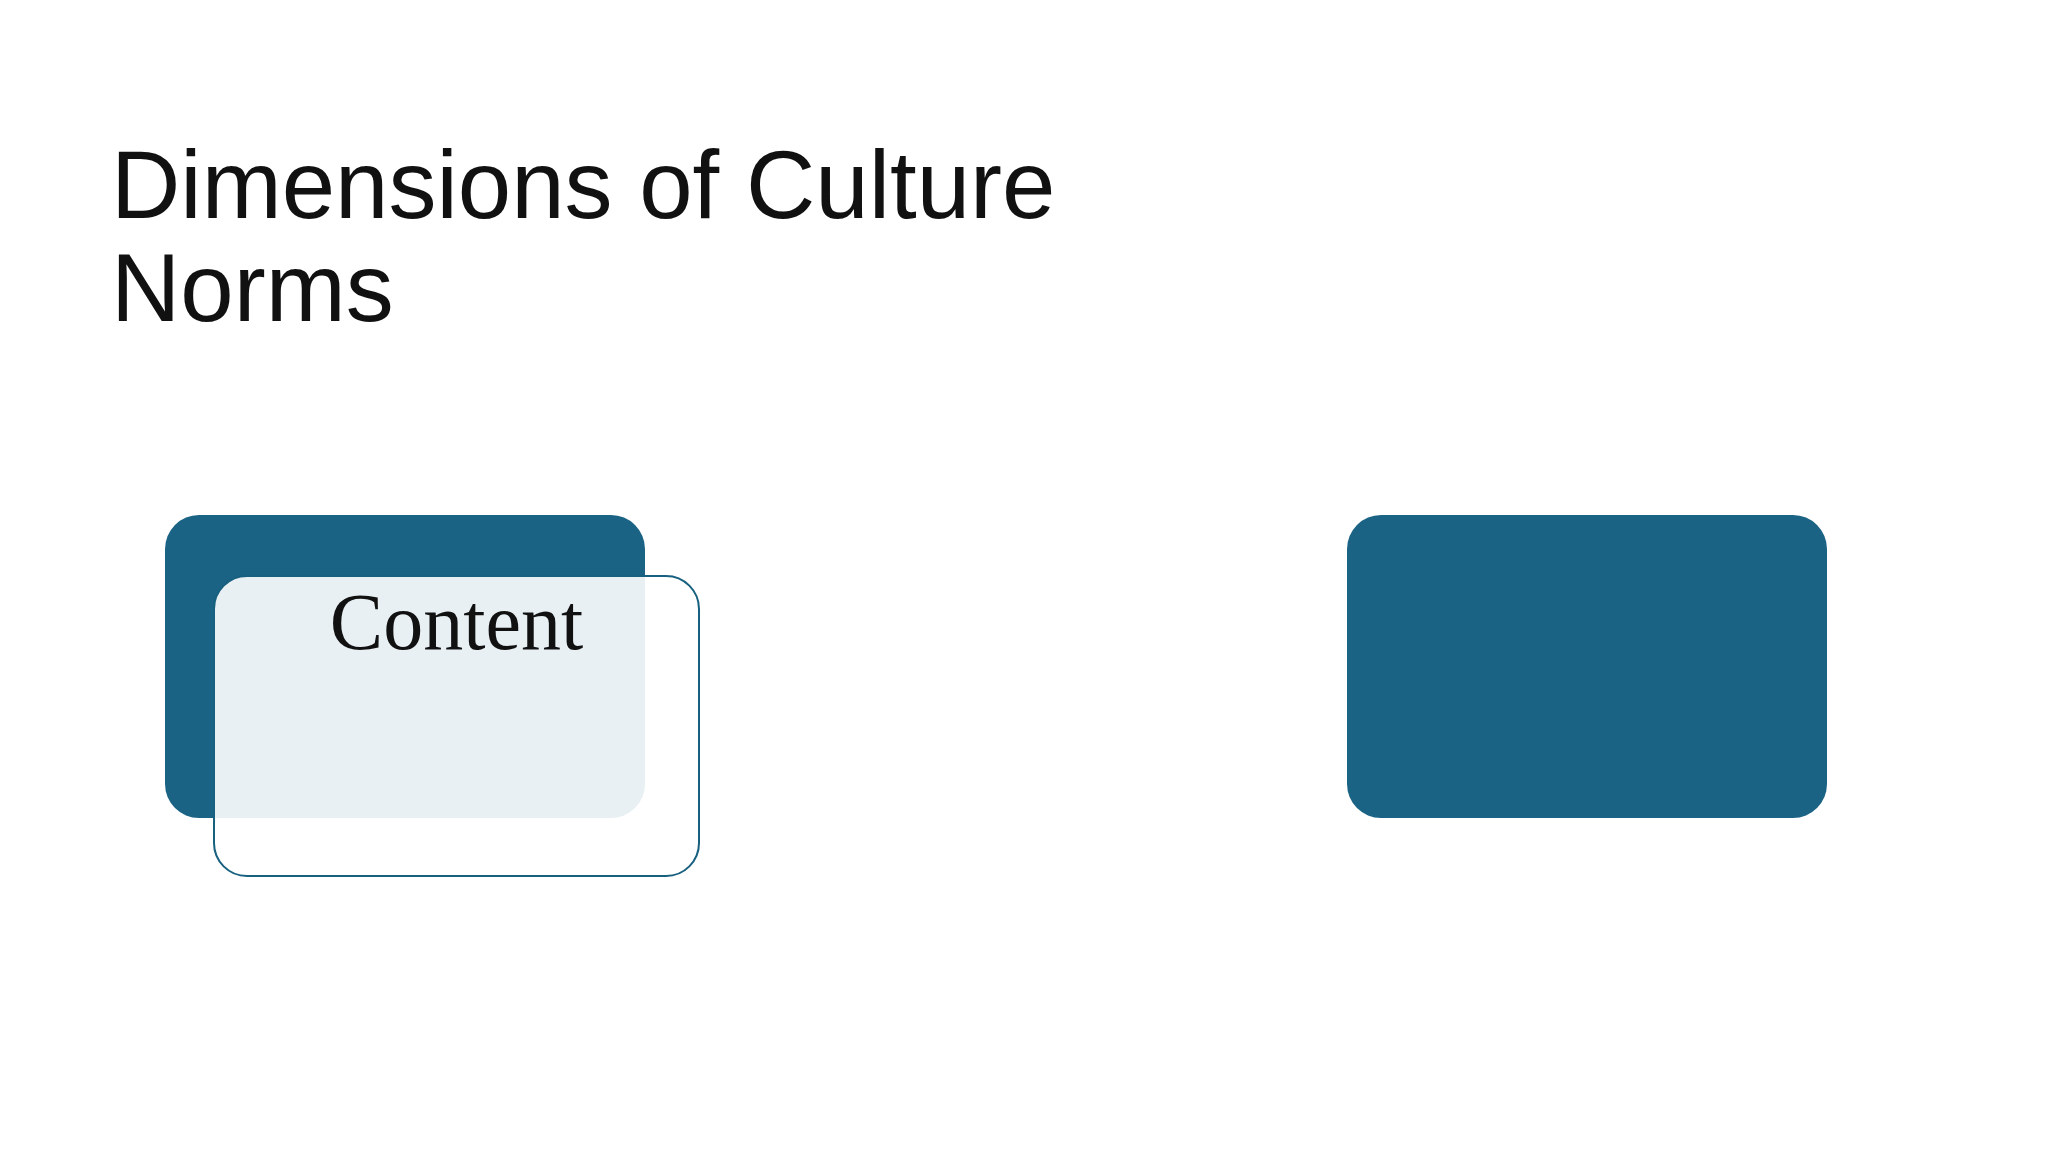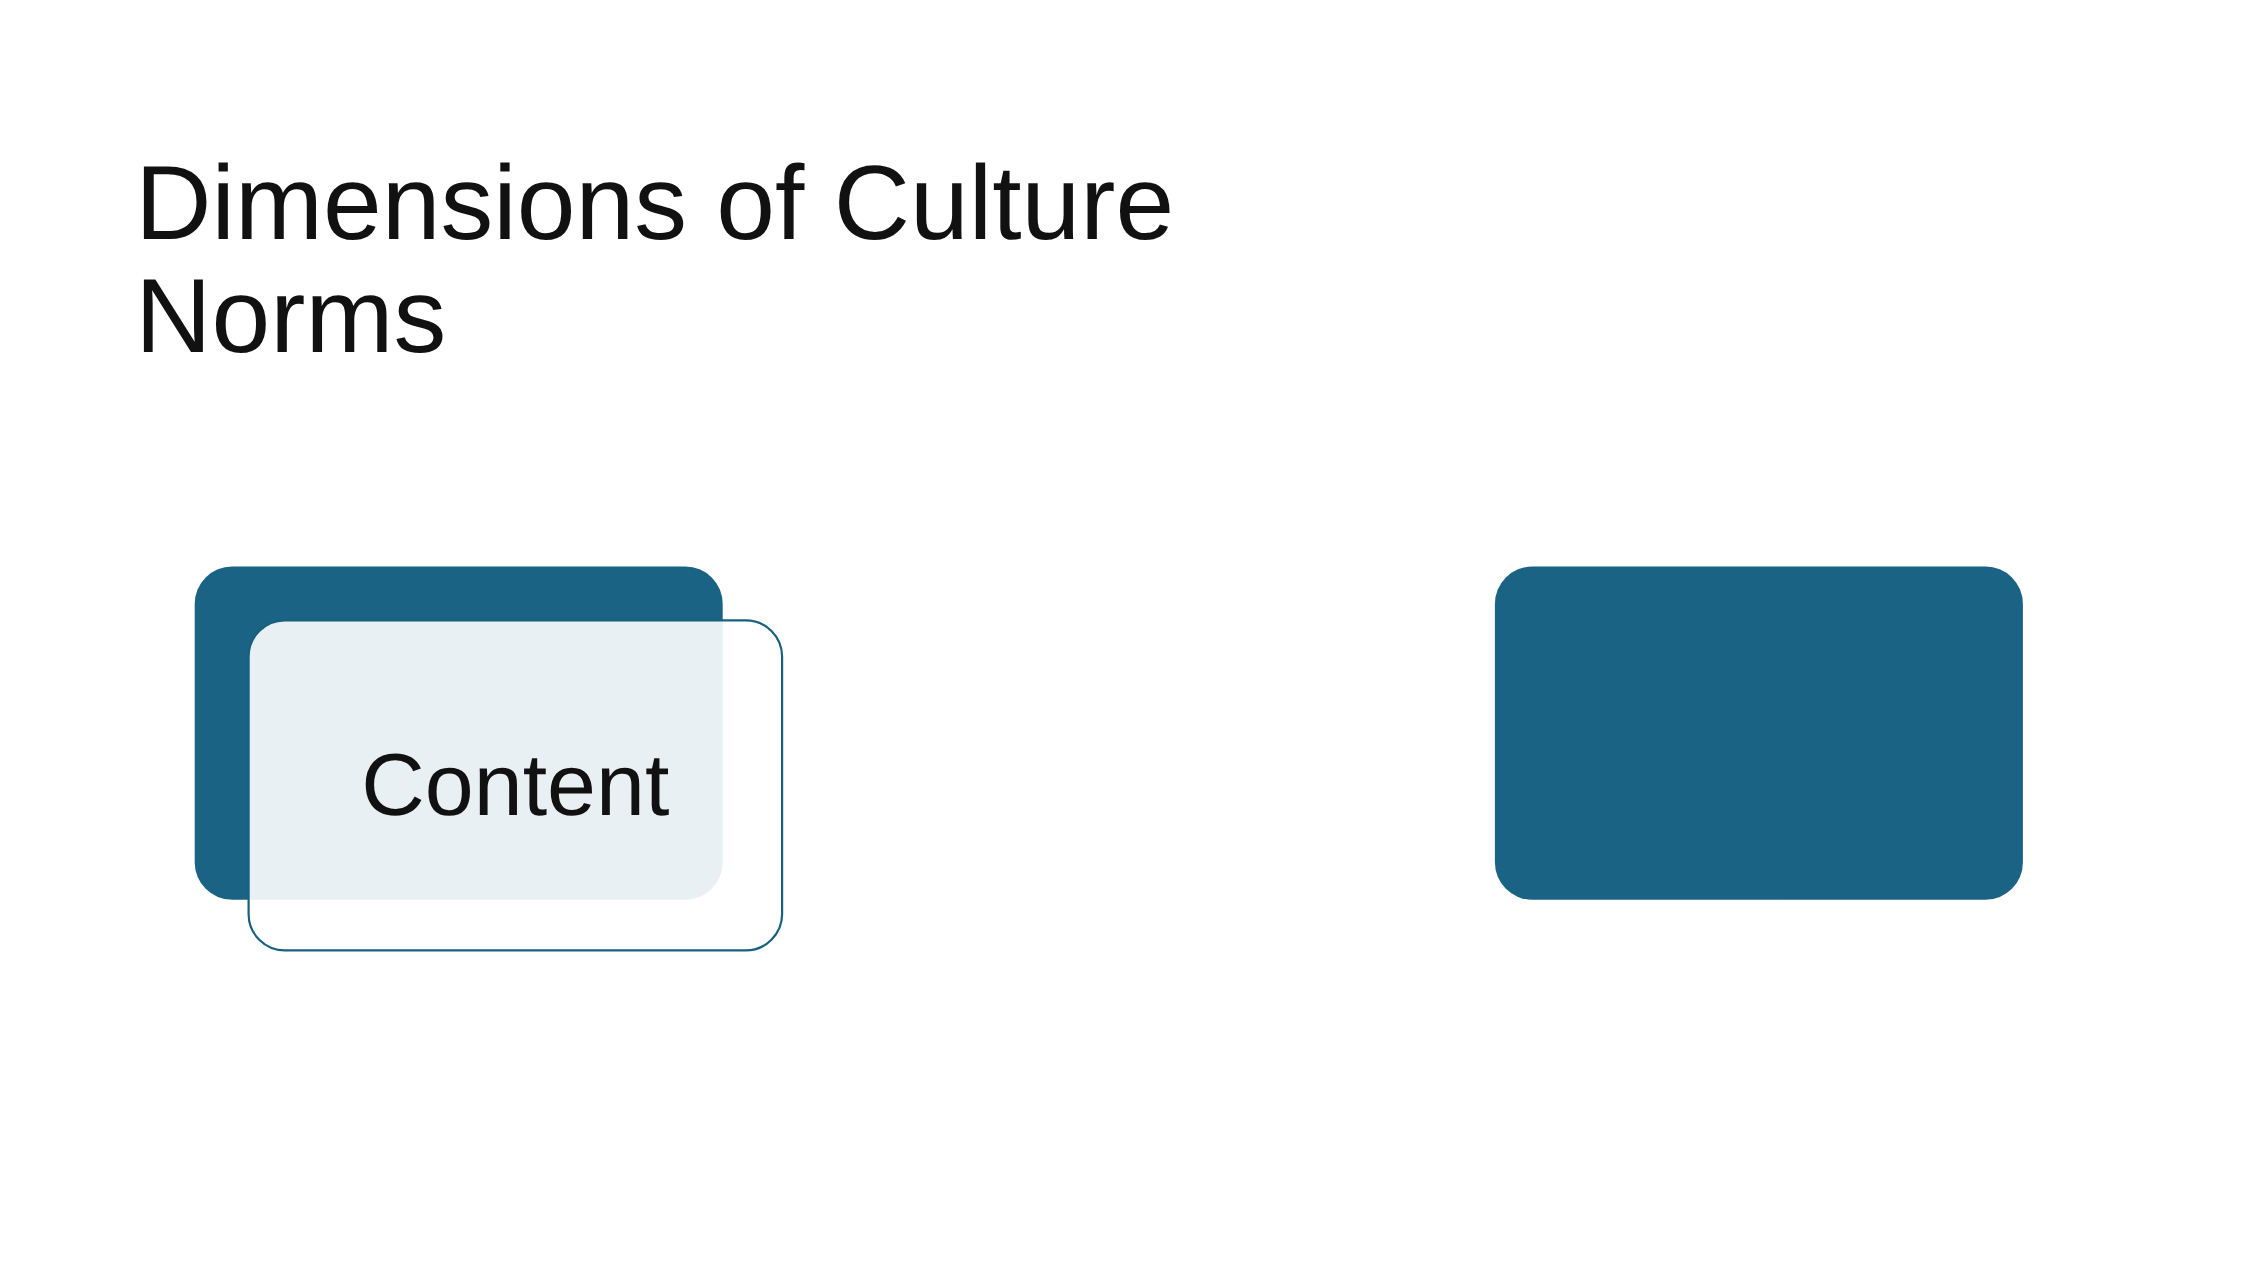--- a/index.html
+++ b/index.html
@@ -15,21 +15,20 @@
     height: 1152px;
     background: var(--page-bg);
     overflow: hidden;
     font-family: "Liberation Sans", sans-serif;
   }
   .slide {
     position: relative;
     width: 1740px;
     height: 1152px;
     background: var(--page-bg);
-    margin-left: 12px;
   }
   .slide-title {
     position: absolute;
     left: 111px;
     top: 133px;
     width: 1100px;
     font-size: 96px;
     line-height: 103px;
     font-weight: 400;
     color: var(--text-color);
@@ -50,29 +49,30 @@
     left: 0;
     top: 0;
     width: 480px;
     height: 303px;
     border-radius: 34px;
     background: var(--accent);
   }
   .card-front {
     position: absolute;
     left: 48px;
-    top: 48px;
+    top: 60px;
     width: 487px;
     height: 302px;
     border-radius: 34px;
     background: var(--front-fill);
     border: 2.5px solid var(--panel-border);
     display: flex;
-    align-items: center;
+    align-items: flex-start;
     justify-content: center;
+    font-family: Liberation Serif, serif;
   }
   .card-label {
     font-size: 80px;
     font-weight: 400;
     color: var(--text-color);
     white-space: nowrap;
   }
 </style>
 </head>
 <body>

